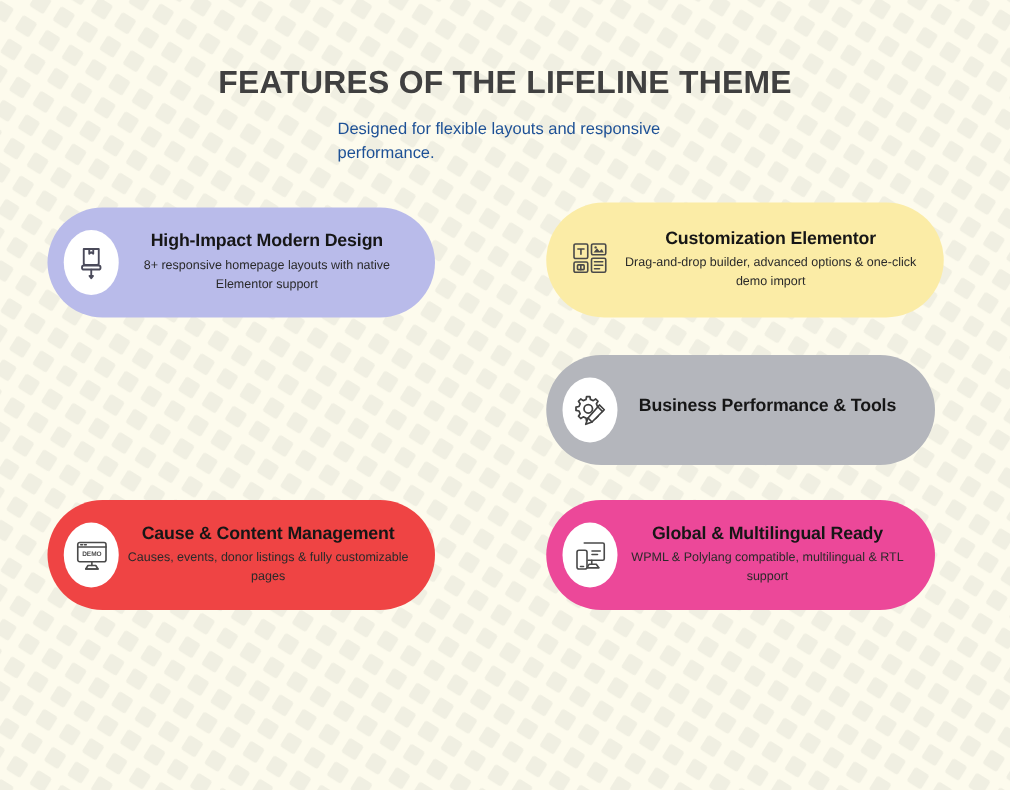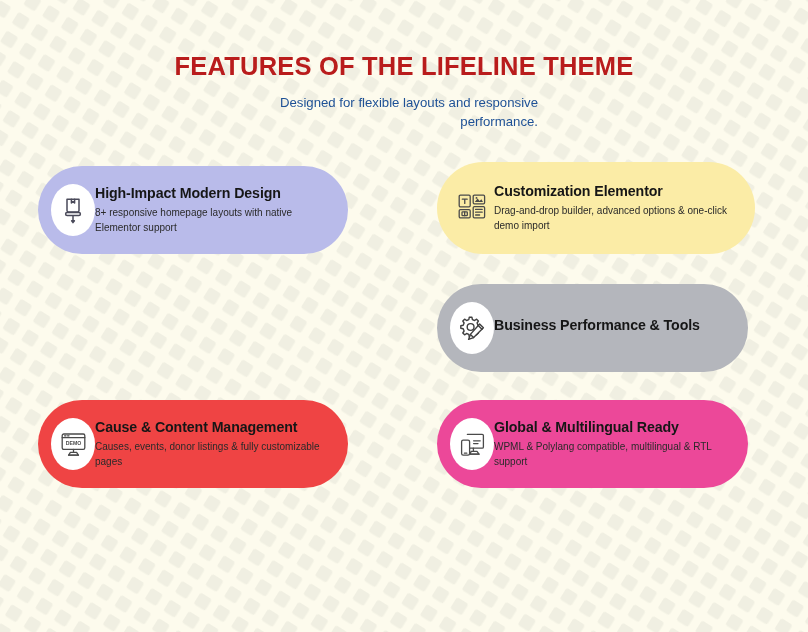--- a/index.html
+++ b/index.html
@@ -36,41 +36,42 @@
     position: absolute;
     left: 0;
     top: 52px;
     width: 808px;
     text-align: center;
   }
   .page-title {
     font-size: 25.5px;
     font-weight: bold;
     letter-spacing: 0.2px;
-    color: #b91c1c;
+    color: #404040;
     margin: 0;
     line-height: 1.15;
   }
   .page-subtitle {
     margin: 12px auto 0 auto;
     width: 268px;
     font-size: 13.2px;
     font-weight: 400;
     line-height: 1.45;
     color: #1e5196;
-    text-align: right;
+    text-align: left;
   }
 
   
   .card {
     position: absolute;
     display: flex;
     align-items: center;
     border-radius: 52px;
     box-sizing: border-box;
+    text-align: center;
   }
   .icon-badge {
     flex: 0 0 auto;
     width: 44px;
     height: 52px;
     border-radius: 50%;
     background: #ffffff;
     display: flex;
     align-items: center;
     justify-content: center;

